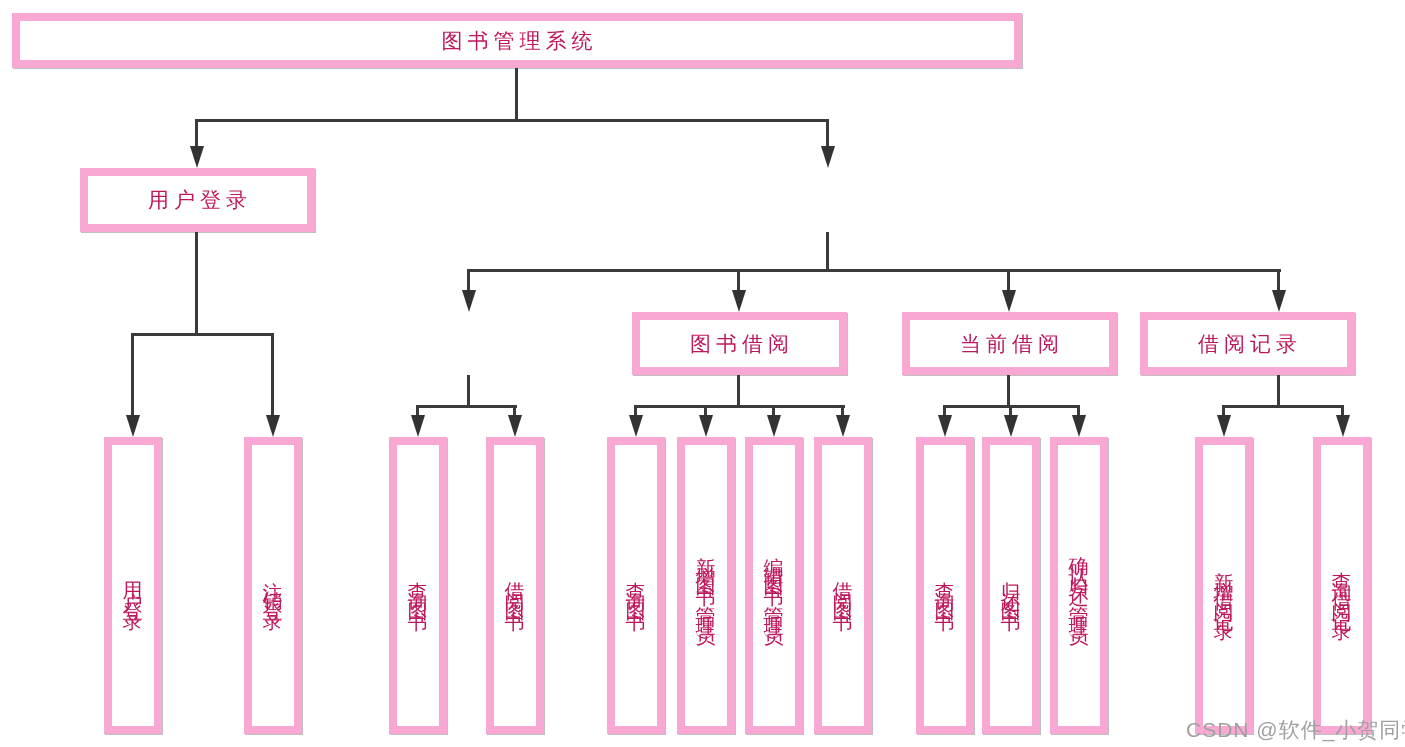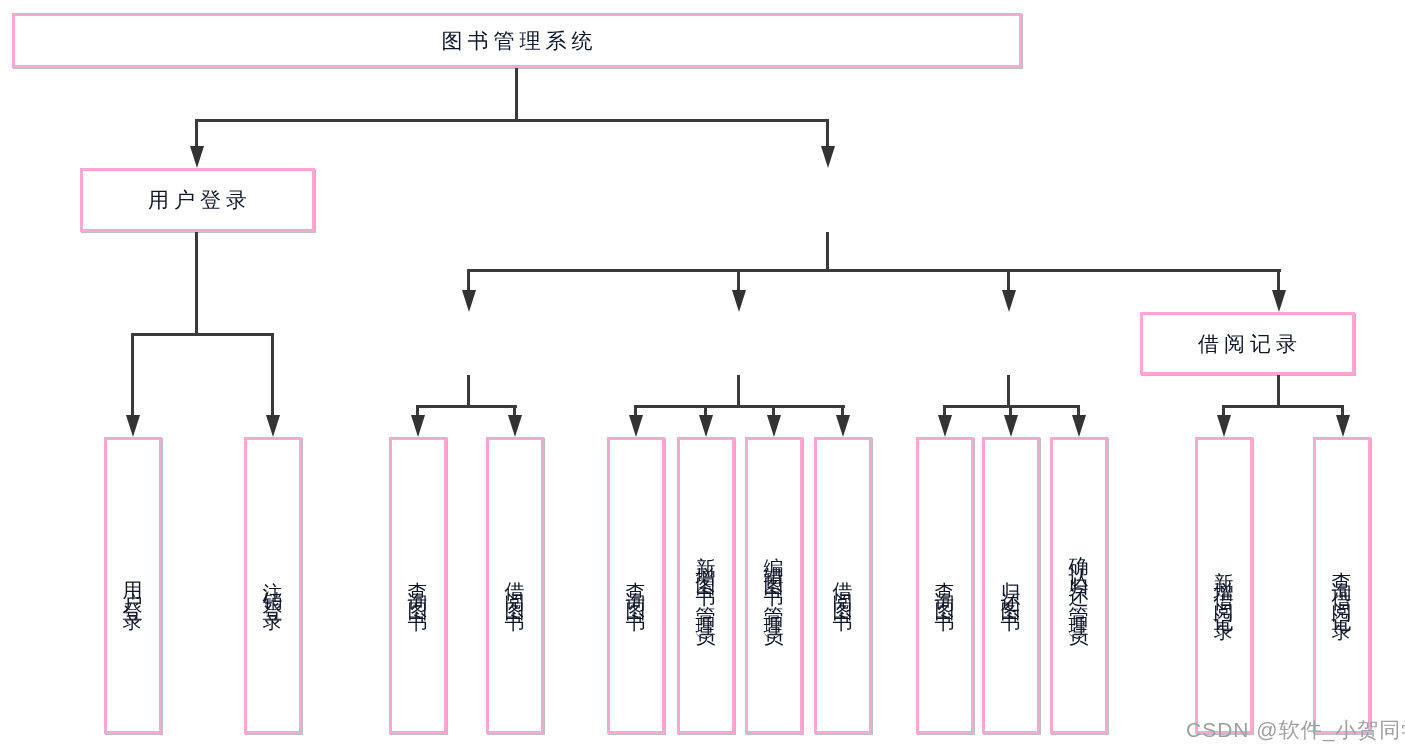--- a/index.html
+++ b/index.html
@@ -7,23 +7,23 @@
     position:relative;
     width:1405px;height:747px;
     background:#ffffff;
     font-family:"Liberation Sans","DejaVu Sans",sans-serif;
     overflow:hidden;
   }
   
   .box{
     position:absolute;
     background:#ffffff;
-    border:3px solid #f9a8d4;
+    border:8px solid #f9a8d4;
     box-sizing:border-box;
-    color:#0f172a;
+    color:#be185d;
     display:flex;align-items:center;justify-content:center;
     box-shadow:1px 1px 0 rgba(0,0,0,0.25);
   }
   .hbox{font-size:21px;letter-spacing:5px;text-indent:5px;white-space:nowrap;}
   .rootbox{left:12px;top:13px;width:1010px;height:55px;}
   .l2box{top:168px;width:235px;height:64px;}
   .l3box{top:312px;width:215px;height:63px;}
   .vbox{
     top:437px;width:58px;height:297px;
     font-size:20px;
@@ -79,20 +79,22 @@
   <div class="cl h" style="left:467px;top:269px;width:814px"></div>
   <div class="cl v" style="left:467px;top:269px;height:24px"></div>
   <div class="arrow" style="left:462px;top:290px"></div>
   <div class="cl v" style="left:737px;top:269px;height:24px"></div>
   <div class="arrow" style="left:732px;top:290px"></div>
   <div class="cl v" style="left:1007px;top:269px;height:24px"></div>
   <div class="arrow" style="left:1002px;top:290px"></div>
   <div class="cl v" style="left:1277px;top:269px;height:24px"></div>
   <div class="arrow" style="left:1272px;top:290px"></div>
 
+  <div class="box hbox l3box" style="left:632px">图书借阅</div>
+  <div class="box hbox l3box" style="left:902px">当前借阅</div>
   <div class="box hbox l3box" style="left:1140px">借阅记录</div>
 
   <div class="cl v" style="left:467px;top:375px;height:33px"></div>
   <div class="cl h" style="left:416px;top:405px;width:101px"></div>
   <div class="cl v" style="left:416px;top:405px;height:13px"></div>
   <div class="arrow" style="left:411px;top:415px"></div>
   <div class="cl v" style="left:513px;top:405px;height:13px"></div>
   <div class="arrow" style="left:508px;top:415px"></div>
 
   <div class="cl v" style="left:737px;top:375px;height:33px"></div>

